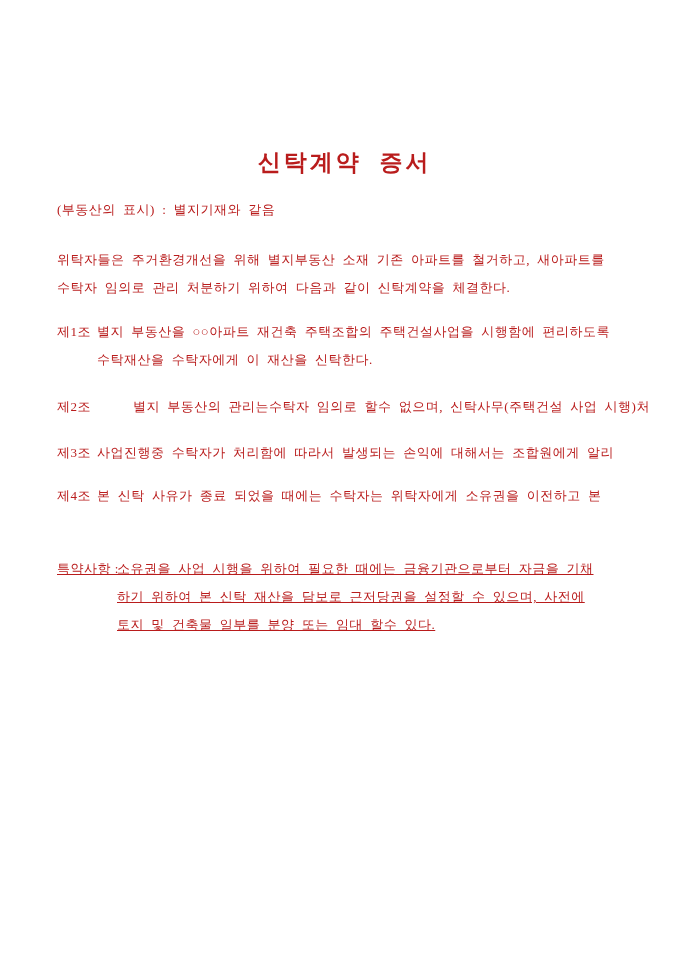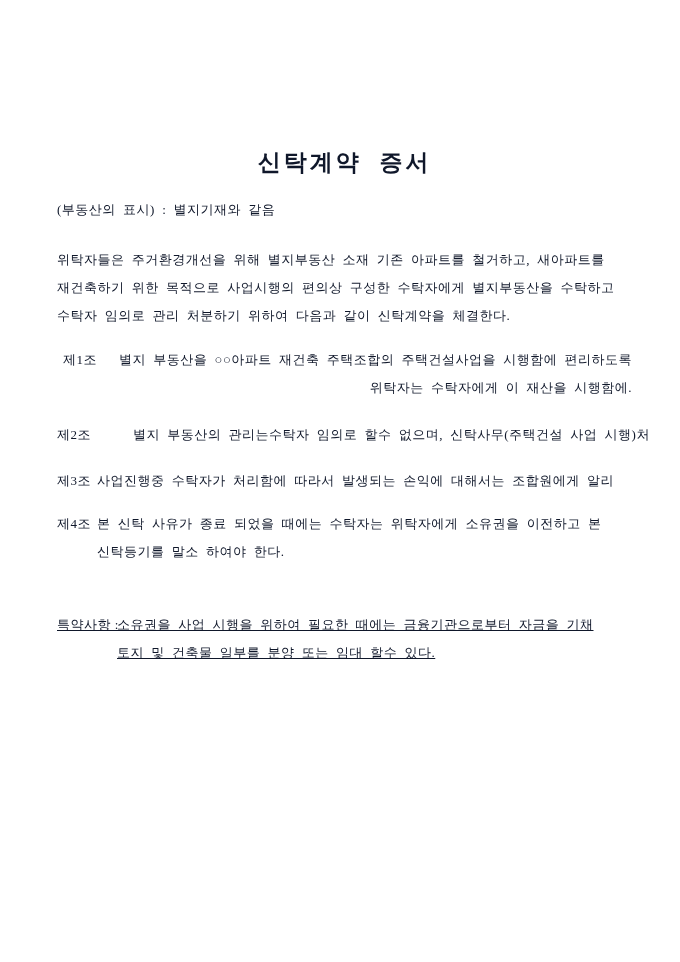--- a/index.html
+++ b/index.html
@@ -2,21 +2,21 @@
 <html><head>
 <meta charset="utf-8">
 <style>
   html, body { margin: 0; padding: 0; background: #ffffff; }
   .page {
     position: relative;
     width: 680px;
     height: 962px;
     box-sizing: border-box;
     background: #ffffff;
-    color: #0f172a;
+    color: #b91c1c;
     font-family: "Liberation Serif", "DejaVu Serif", serif;
     font-size: 13px;
     padding: 146px 48px 0 57px;
     overflow: hidden;
   }
   .doc-title {
     margin: 0;
     text-align: center;
     font-size: 23px;
     font-weight: bold;
@@ -34,47 +34,46 @@
   .para.intro { margin-top: 22px; }
   .article { display: flex; align-items: flex-start; }
   .article .alabel {
     flex: none;
     width: 40px;
     line-height: 28px;
     letter-spacing: 0.5px;
     white-space: nowrap;
   }
   .article .abody { flex: 1; min-width: 0; }
-  .article.a1 { margin-top: 16px; text-align: right; }
+  .article.a1 { margin-top: 16px; }
   .article.a2 { margin-top: 19px; gap: 36px; }
   .article.a3 { margin-top: 18px; justify-content: flex-end; }
-  .article.a4 { margin-top: 15px; }
+  .article.a4 { margin-top: 15px; align-items: flex-end; }
   .article.special { margin-top: 45px; text-decoration: underline; }
   .article.special .alabel { width: 60px; }
 </style>
 </head>
 <body>
 
 <div class="page">
 
   <h1 class="doc-title">신탁계약 증서</h1>
 
   <div class="tline prop-line">(부동산의 표시) : 별지기재와 같음</div>
 
   <div class="para intro">
     <div class="tline">위탁자들은 주거환경개선을 위해 별지부동산 소재 기존 아파트를 철거하고, 새아파트를</div>
-    <div class="tline">재건축하기 위한 목적으로 사업시행의 편의상 구성한 수탁자에게 별지부동산을 수탁하고</div>
     <div class="tline">수탁자 임의로 관리 처분하기 위하여 다음과 같이 신탁계약을 체결한다.</div>
   </div>
 
   <div class="article a1">
     <span class="alabel">제1조</span>
     <div class="abody">
       <div class="tline">별지 부동산을 ○○아파트 재건축 주택조합의 주택건설사업을 시행함에 편리하도록</div>
-      <div class="tline">위탁자는 수탁자에게 이 재산을 시행함에.</div>
+      <div class="tline">수탁재산을 수탁자에게 이 재산을 신탁한다.</div>
     </div>
   </div>
 
   <div class="article a2">
     <span class="alabel">제2조</span>
     <div class="abody">
       <div class="tline">별지 부동산의 관리는수탁자 임의로 할수 없으며, 신탁사무(주택건설 사업 시행)처</div>
     </div>
   </div>
 
@@ -82,25 +81,25 @@
     <span class="alabel">제3조</span>
     <div class="abody">
       <div class="tline">사업진행중 수탁자가 처리함에 따라서 발생되는 손익에 대해서는 조합원에게 알리</div>
     </div>
   </div>
 
   <div class="article a4">
     <span class="alabel">제4조</span>
     <div class="abody">
       <div class="tline">본 신탁 사유가 종료 되었을 때에는 수탁자는 위탁자에게 소유권을 이전하고 본</div>
-      <div class="tline">신탁등기를 말소 하여야 한다.</div>
     </div>
   </div>
 
   <div class="article special">
     <span class="alabel">특약사항 :</span>
     <div class="abody">
       <div class="tline">소유권을 사업 시행을 위하여 필요한 때에는 금융기관으로부터 자금을 기채</div>
+      <div class="tline">하기 위하여 본 신탁 재산을 담보로 근저당권을 설정할 수 있으며, 사전에</div>
       <div class="tline">토지 및 건축물 일부를 분양 또는 임대 할수 있다.</div>
     </div>
   </div>
 
 </div>
 
 </body></html>

